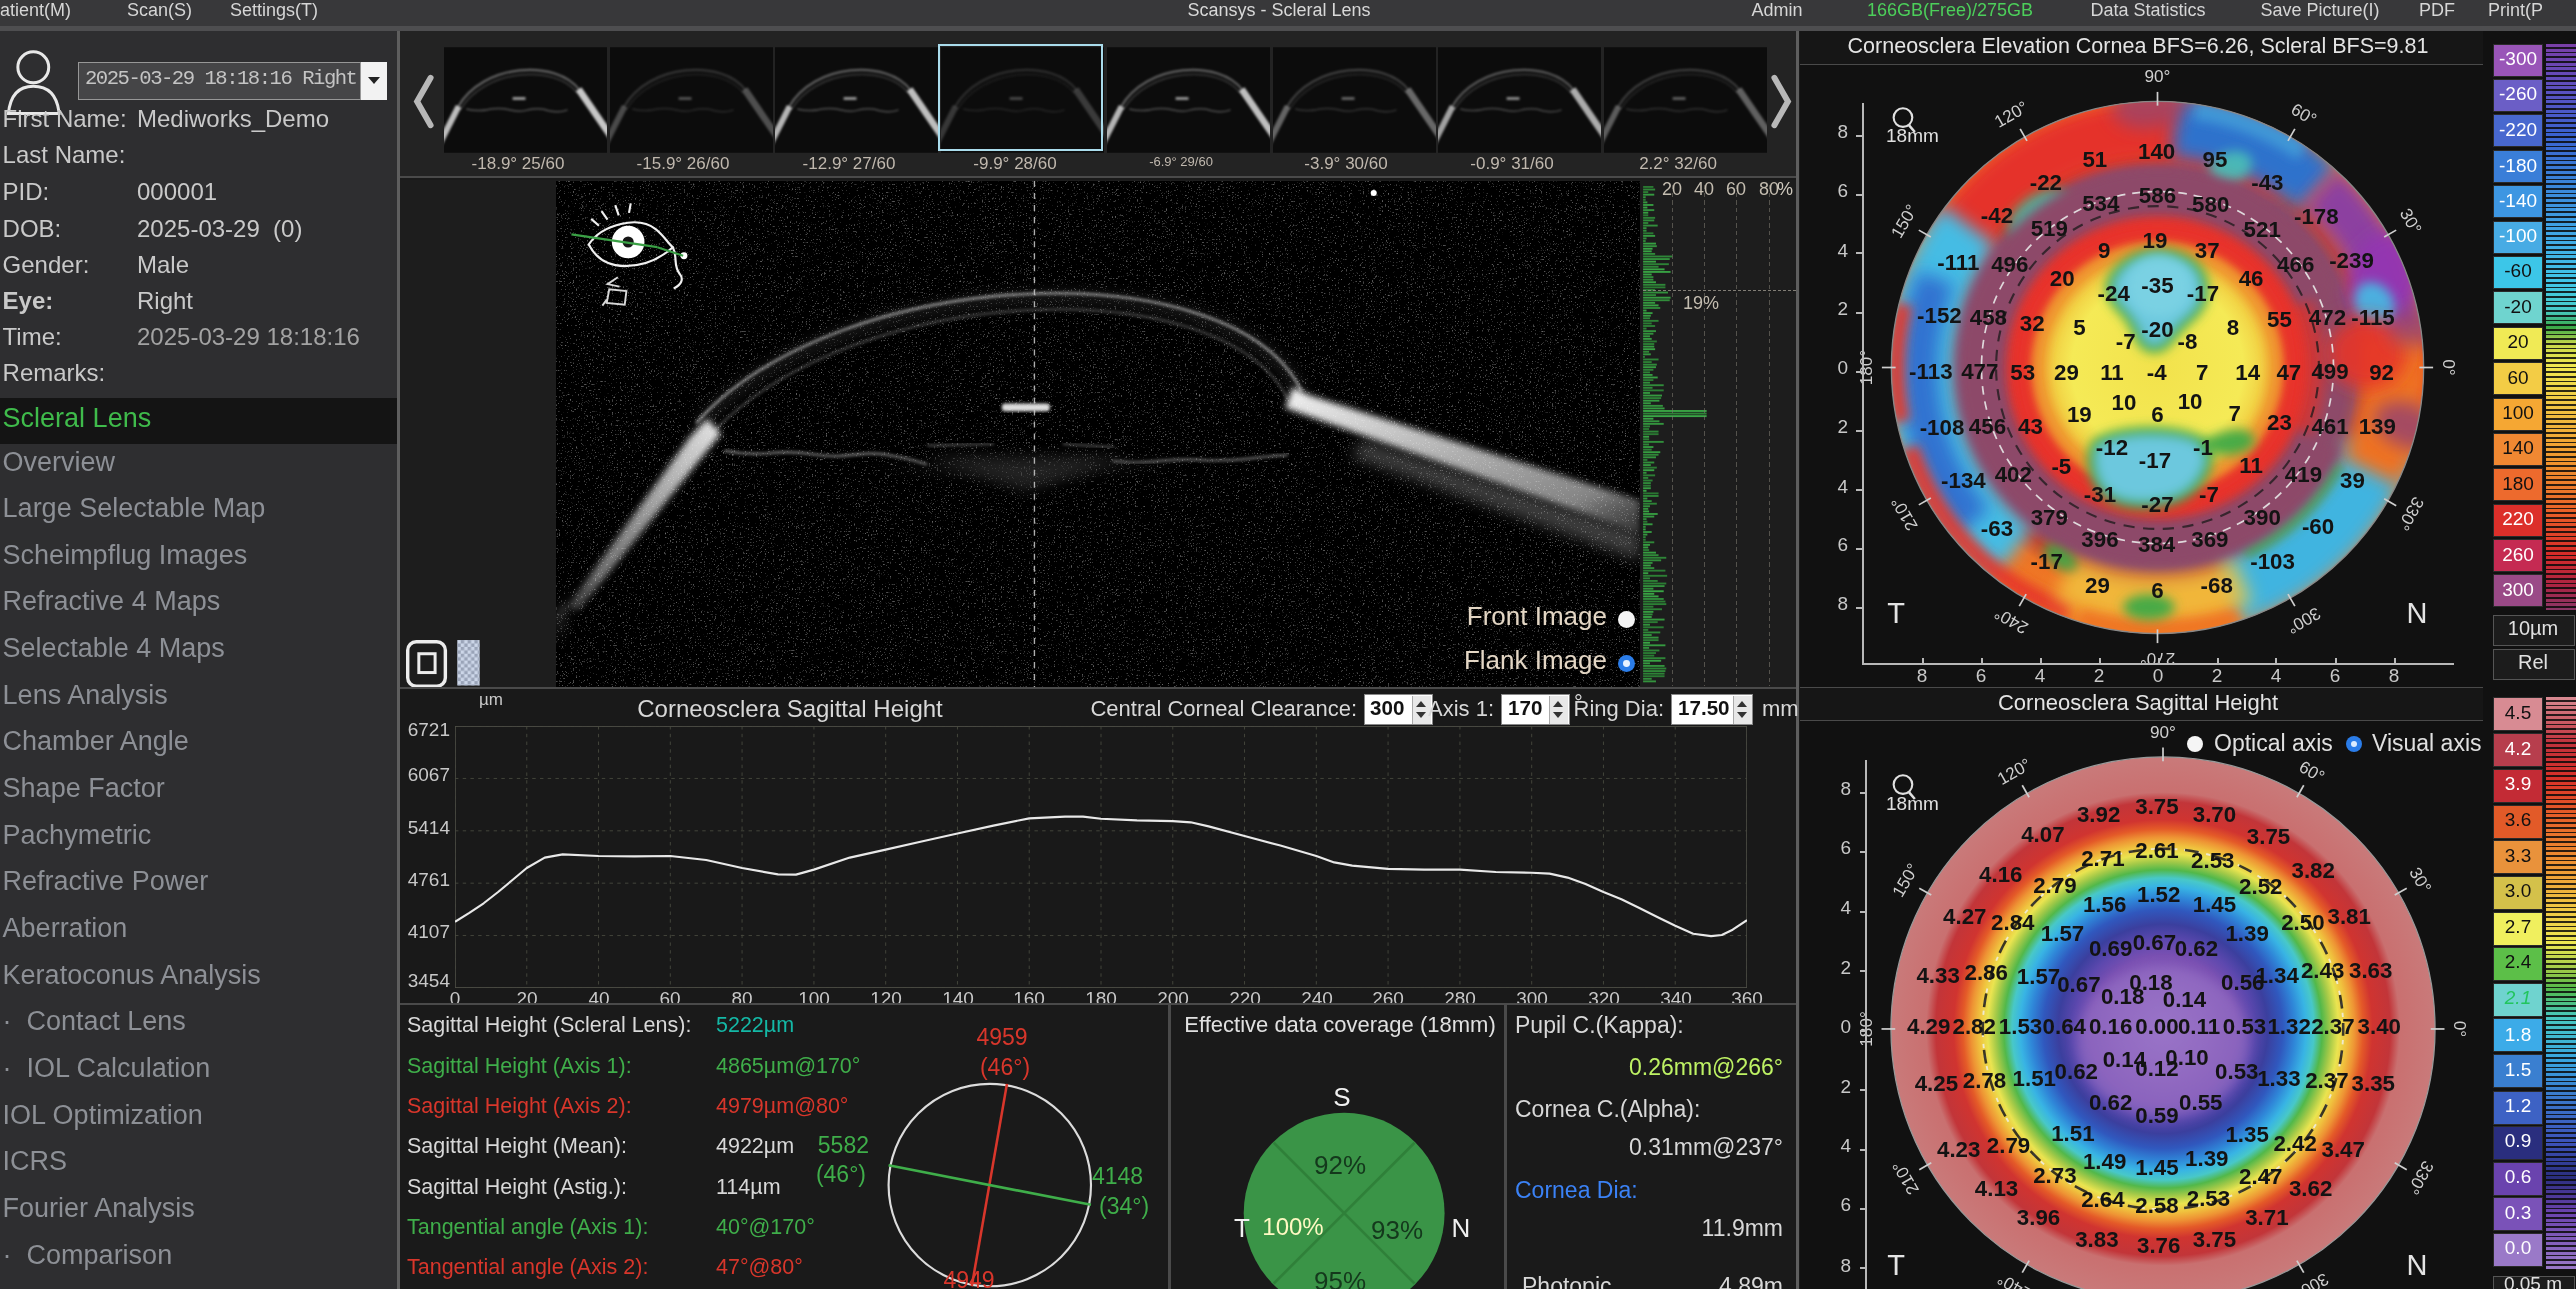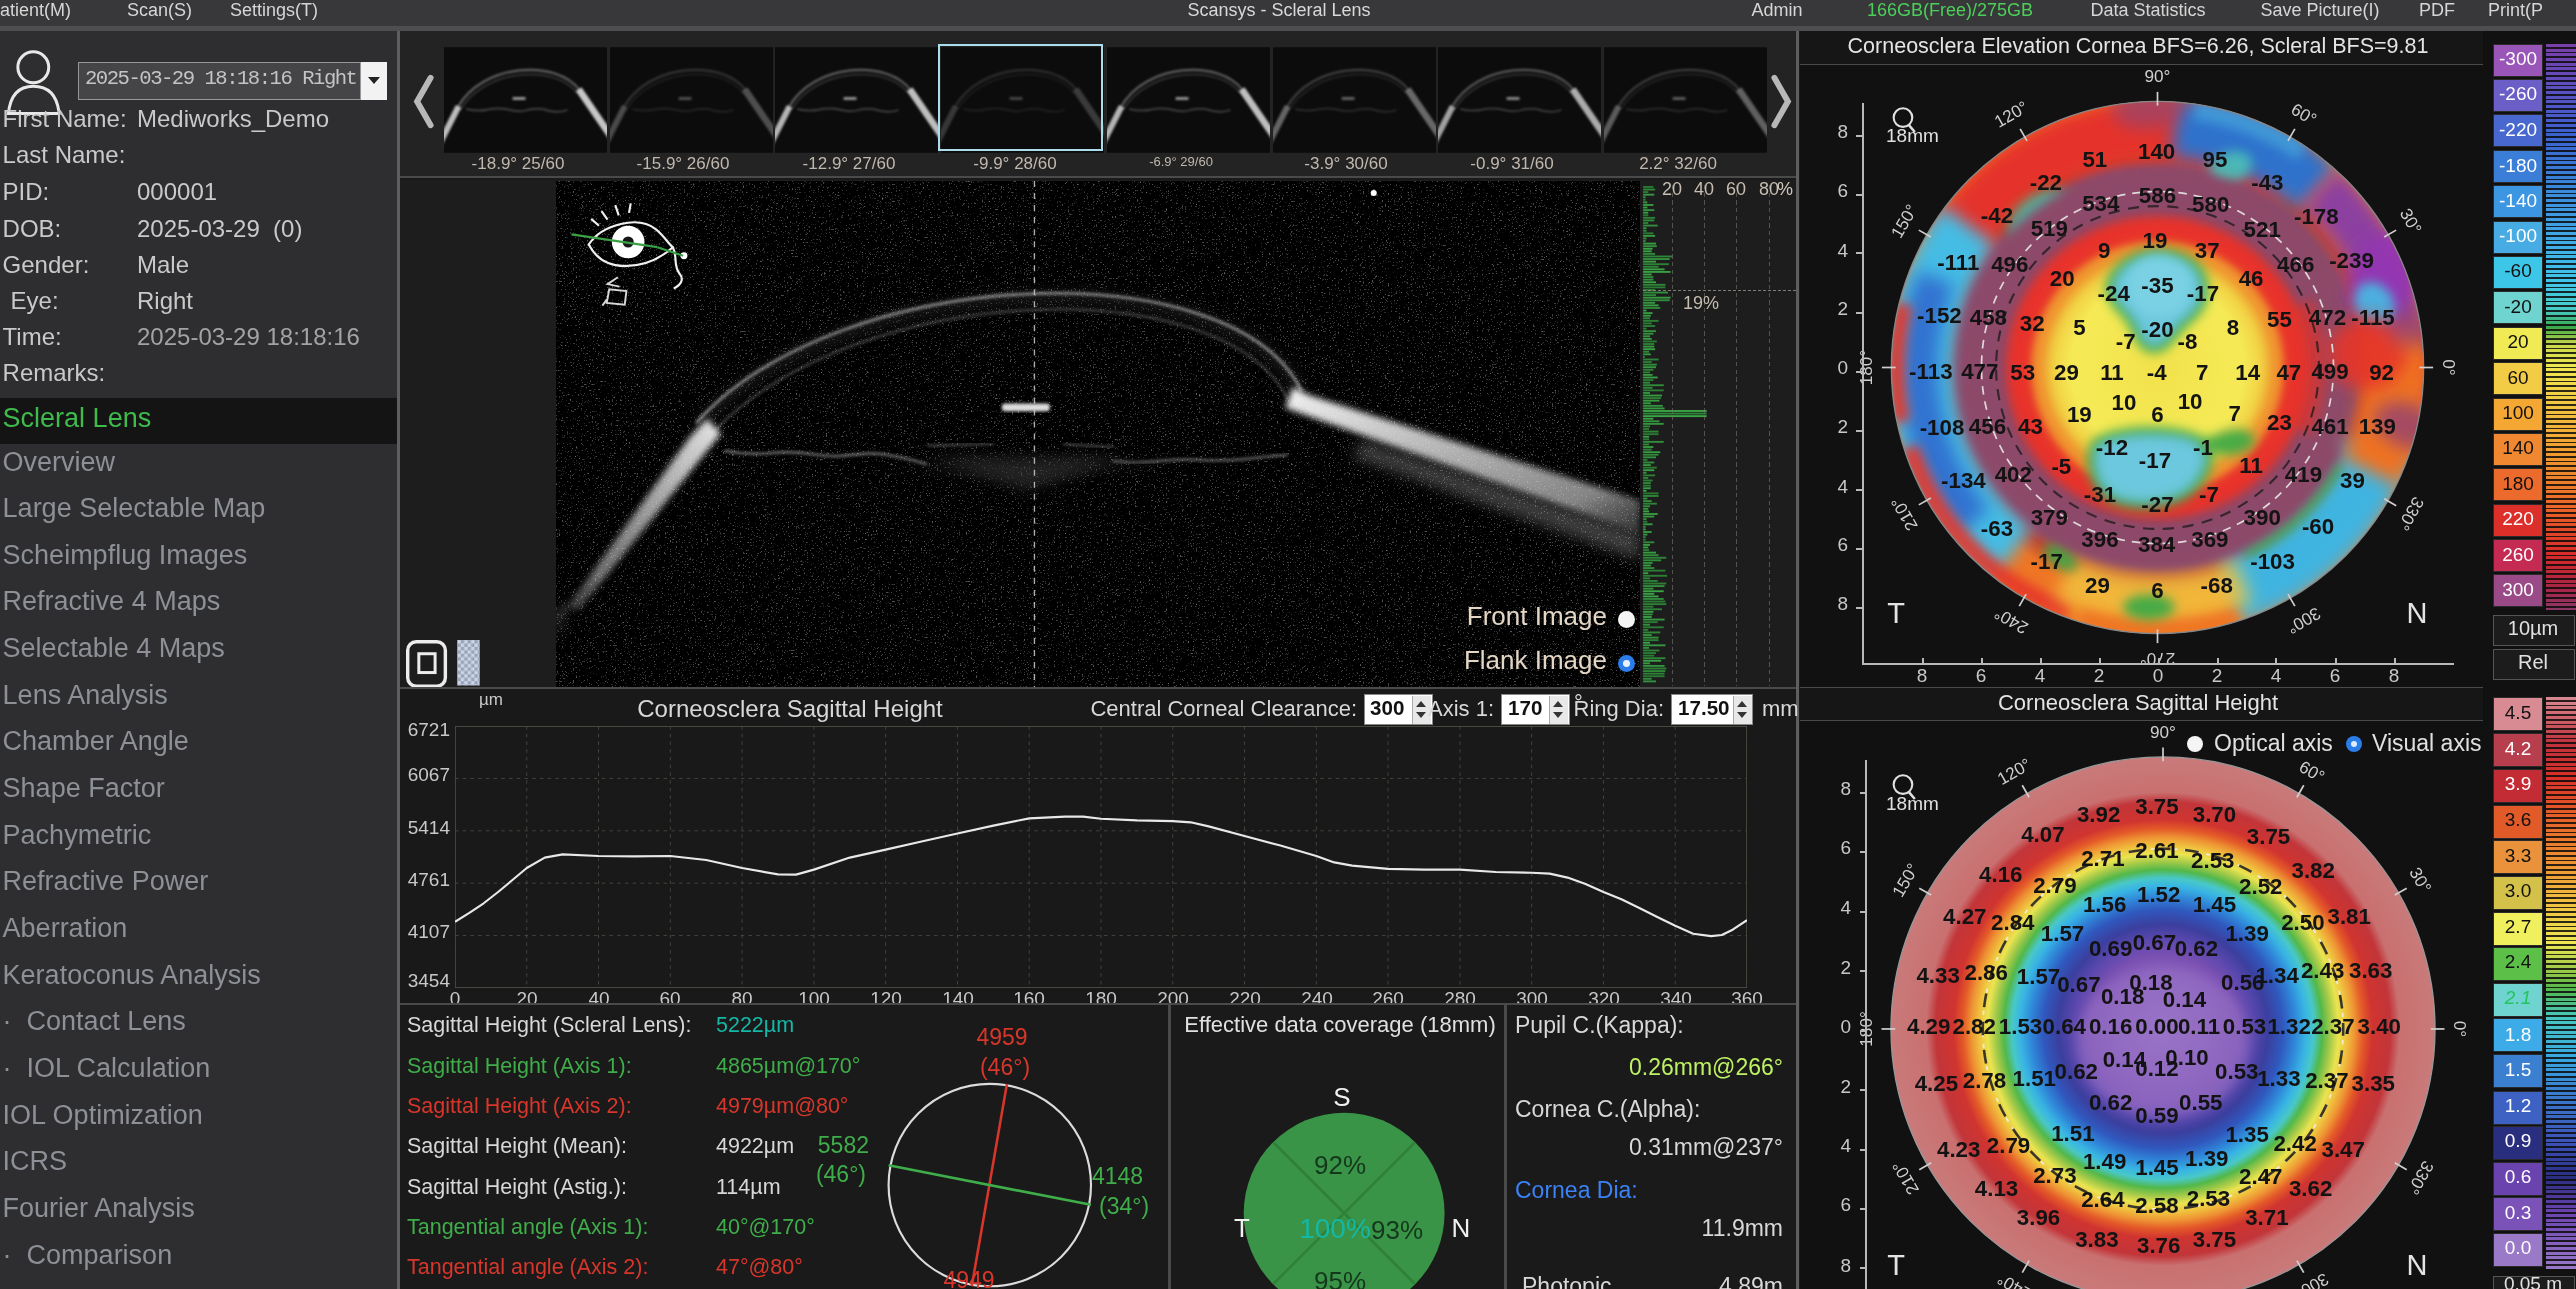--- a/index.html
+++ b/index.html
@@ -31,21 +31,21 @@
 <div class="abs" style="left:368px;top:77px;width:0;height:0;border-left:6px solid transparent;border-right:6px solid transparent;border-top:7.7px solid #222;"></div>
 <div class="t" style="left:2.6px;top:105px;font-size:24px;color:#c9c9c9;font-weight:400;">First Name:</div>
 <div class="t" style="left:137px;top:105px;font-size:24px;color:#c9c9c9;font-weight:400;">Mediworks_Demo</div>
 <div class="t" style="left:2.6px;top:141px;font-size:24px;color:#c9c9c9;font-weight:400;">Last Name:</div>
 <div class="t" style="left:2.6px;top:178px;font-size:24px;color:#c9c9c9;font-weight:400;">PID:</div>
 <div class="t" style="left:137px;top:178px;font-size:24px;color:#c9c9c9;font-weight:400;">000001</div>
 <div class="t" style="left:2.6px;top:215px;font-size:24px;color:#c9c9c9;font-weight:400;">DOB:</div>
 <div class="t" style="left:137px;top:215px;font-size:24px;color:#c9c9c9;font-weight:400;">2025-03-29&nbsp;&nbsp;(0)</div>
 <div class="t" style="left:2.6px;top:251px;font-size:24px;color:#c9c9c9;font-weight:400;">Gender:</div>
 <div class="t" style="left:137px;top:251px;font-size:24px;color:#c9c9c9;font-weight:400;">Male</div>
-<div class="t" style="left:2.6px;top:287px;font-size:24px;color:#c9c9c9;font-weight:400;margin-left:8px;">Eye:</div>
+<div class="t" style="left:2.6px;top:287px;font-size:24px;color:#c9c9c9;font-weight:700;">Eye:</div>
 <div class="t" style="left:137px;top:287px;font-size:24px;color:#c9c9c9;font-weight:400;">Right</div>
 <div class="t" style="left:2.6px;top:323px;font-size:24px;color:#c9c9c9;font-weight:400;">Time:</div>
 <div class="t" style="left:137px;top:323px;font-size:24px;color:#a3a3a3;font-weight:400;">2025-03-29 18:18:16</div>
 <div class="t" style="left:2.6px;top:359px;font-size:24px;color:#c9c9c9;font-weight:400;">Remarks:</div>
 <div class="abs" style="left:0;top:398px;width:397px;height:46px;background:#141414;"></div>
 <div class="t" style="left:2.6px;top:403px;font-size:27px;color:#3fbb4b;font-weight:400;">Scleral Lens</div>
 <div class="t" style="left:2.6px;top:447px;font-size:27px;color:#8d9096;font-weight:400;">Overview</div>
 <div class="t" style="left:2.6px;top:493px;font-size:27px;color:#8d9096;font-weight:400;">Large Selectable Map</div>
 <div class="t" style="left:2.6px;top:540px;font-size:27px;color:#8d9096;font-weight:400;">Scheimpflug Images</div>
 <div class="t" style="left:2.6px;top:586px;font-size:27px;color:#8d9096;font-weight:400;">Refractive 4 Maps</div>
@@ -557,21 +557,21 @@
 <div class="t" style="left:1340px;transform:translateX(-50%);top:1012px;font-size:22px;color:#e0e0e0;font-weight:400;">Effective data coverage (18mm)</div>
 <svg class="abs" style="left:1242px;top:1111px;" width="206" height="206" viewBox="0 0 240 240">
 <circle cx="119" cy="119" r="117" fill="#3a9447"></circle>
 <line x1="37" y1="37" x2="201" y2="201" stroke="#2f8039" stroke-width="3"></line>
 <line x1="201" y1="37" x2="37" y2="201" stroke="#2f8039" stroke-width="3"></line>
 </svg>
 <div class="t" style="left:1342px;transform:translateX(-50%);top:1082px;font-size:26px;color:#f0f0f0;font-weight:400;">S</div>
 <div class="t" style="left:1242px;transform:translateX(-50%);top:1213px;font-size:26px;color:#f0f0f0;font-weight:400;">T</div>
 <div class="t" style="left:1461px;transform:translateX(-50%);top:1213px;font-size:26px;color:#f0f0f0;font-weight:400;">N</div>
 <div class="t" style="left:1340px;transform:translateX(-50%);top:1150px;font-size:26px;color:#14381c;font-weight:400;">92%</div>
-<div class="t" style="left:1293px;transform:translateX(-50%);top:1213px;font-size:28px;color:#14b8a6;font-weight:400;margin-left:42px;">100%</div>
+<div class="t" style="left:1293px;transform:translateX(-50%);top:1213px;font-size:24px;color:#fef9c3;font-weight:400;">100%</div>
 <div class="t" style="left:1397px;transform:translateX(-50%);top:1215px;font-size:26px;color:#14381c;font-weight:400;">93%</div>
 <div class="t" style="left:1340px;transform:translateX(-50%);top:1266px;font-size:26px;color:#14381c;font-weight:400;">95%</div>
 <div class="t" style="left:1515px;top:1012px;font-size:23px;color:#d8d8d8;font-weight:400;">Pupil C.(Kappa):</div>
 <div class="t" style="right:793px;top:1054px;font-size:23px;color:#bef264;font-weight:400;">0.26mm@266°</div>
 <div class="t" style="left:1515px;top:1096px;font-size:23px;color:#d8d8d8;font-weight:400;">Cornea C.(Alpha):</div>
 <div class="t" style="right:793px;top:1134px;font-size:23px;color:#d8d8d8;font-weight:400;">0.31mm@237°</div>
 <div class="t" style="left:1515px;top:1177px;font-size:23px;color:#3b82f6;font-weight:400;">Cornea Dia:</div>
 <div class="t" style="right:793px;top:1215px;font-size:23px;color:#d8d8d8;font-weight:400;">11.9mm</div>
 <div class="t" style="left:1515px;top:1298px;font-size:23px;color:#fde047;font-weight:400;">Pupil Dia:</div>
 <div class="t" style="left:1522px;top:1273px;font-size:23px;color:#d8d8d8;font-weight:400;">Photopic</div>

